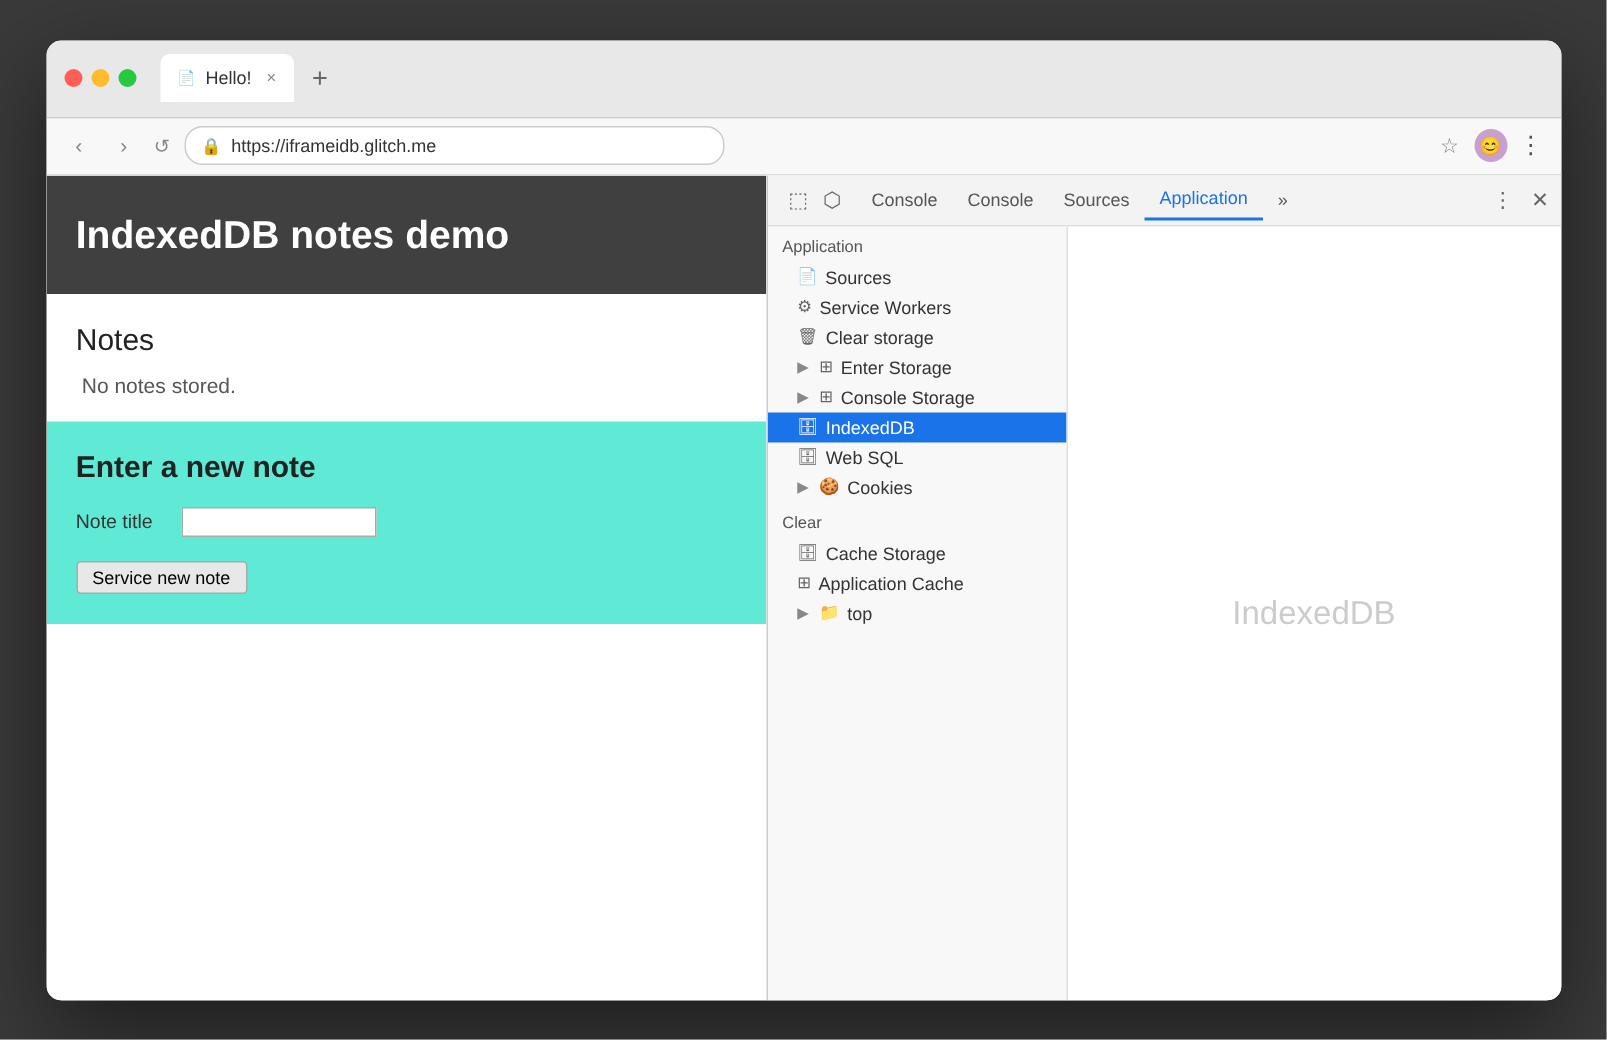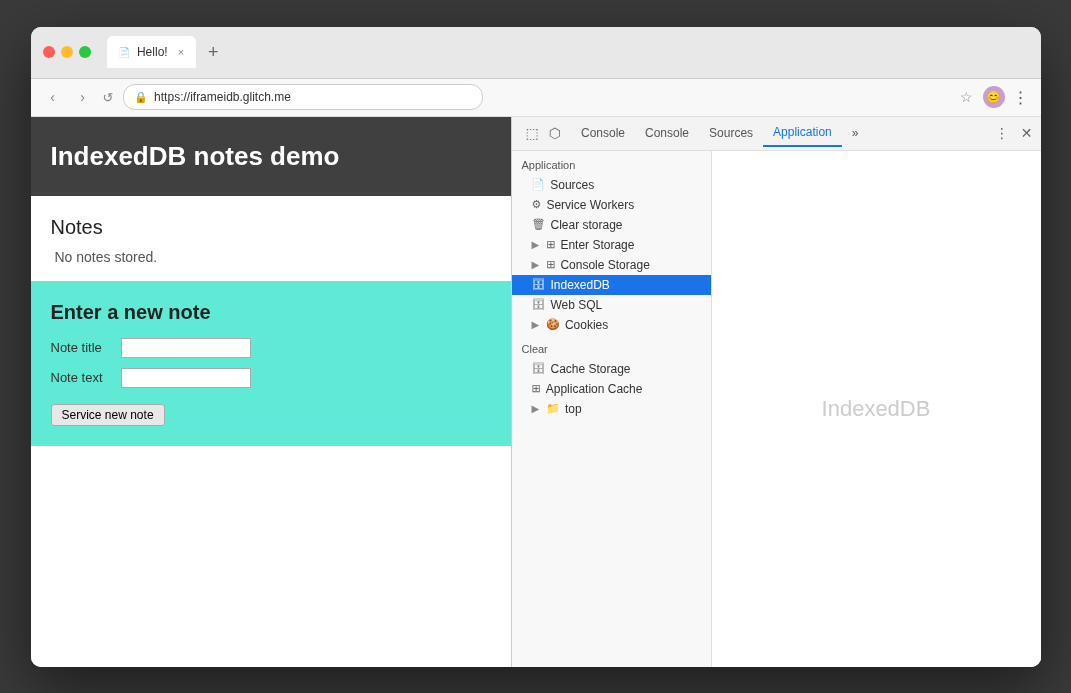--- a/index.html
+++ b/index.html
@@ -317,24 +317,20 @@
         <div class="notes-section">
           <h2>Notes</h2>
           <p class="no-notes">No notes stored.</p>
         </div>
         <div class="enter-note-section">
           <h2>Enter a new note</h2>
           <div class="form-row">
             <label>Note title</label>
             <input type="text" style="">
           </div>
-          <div class="form-row">
-            <label>Note text</label>
-            <input type="text" style="">
-          </div>
           <button class="create-btn">Service new note</button>
         </div>
       </div>
     </div>
 
     <div class="devtools">
       <div class="devtools-tabs">
         <div class="dt-top-icons">
           <span class="dt-top-icon">⬚</span>
           <span class="dt-top-icon">⬡</span>

